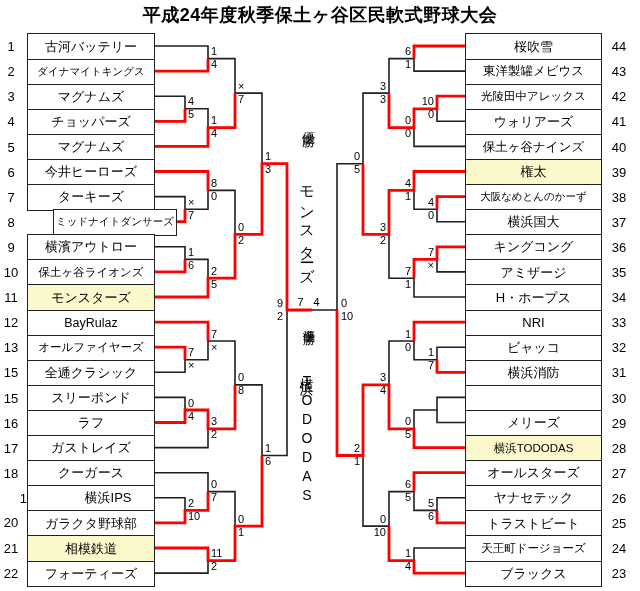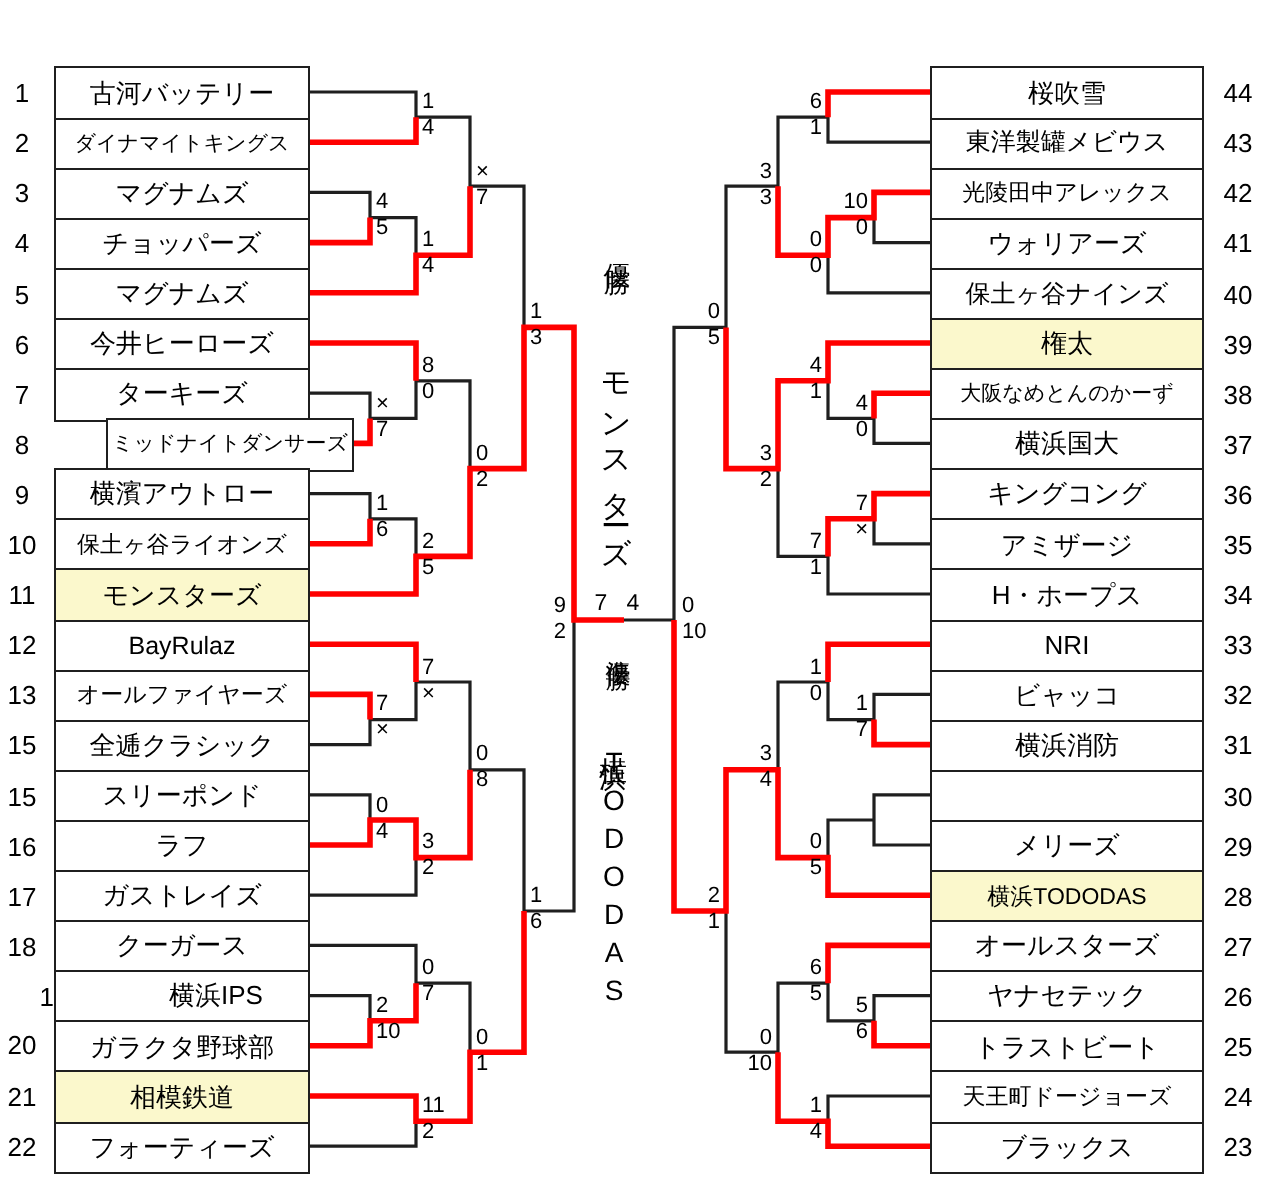--- a/index.html
+++ b/index.html
@@ -17,20 +17,21 @@
   .champ-label{left:299px;top:121px;font-size:13.5px;letter-spacing:2px;}
   .champ-name{left:298px;top:176px;font-size:15px;letter-spacing:2.5px;}
   .ru-label{left:300px;top:320px;font-size:12.5px;letter-spacing:1.5px;}
   .ru-name{left:298px;top:367px;font-size:14px;letter-spacing:3px;}
   .fsc{position:absolute;font-size:11.5px;width:13px;text-align:center;top:296px;}
 </style>
 </head>
 <body>
 
 <div id="stage">
+  <div class="title">平成24年度秋季保土ヶ谷区民軟式野球大会</div>
 
   <svg class="lines" width="640" height="591" viewBox="0 0 640 591">
     <path fill="none" stroke="#1f1f1f" stroke-width="1.6" d="
       M155 46H208V58.6H235V93.1H262V163.7
       M155 96.2H185V108.8H208V127.6
       M155 196.6H185V209.2H208V190.4H235V234.3
       M155 246.8H185V259.4H208V278.2
       M155 372.3H185V359.8H208V341H235V384.9H262V455.5H287V310
       M155 397.4H185V410
       M155 447.6H208V428.8

